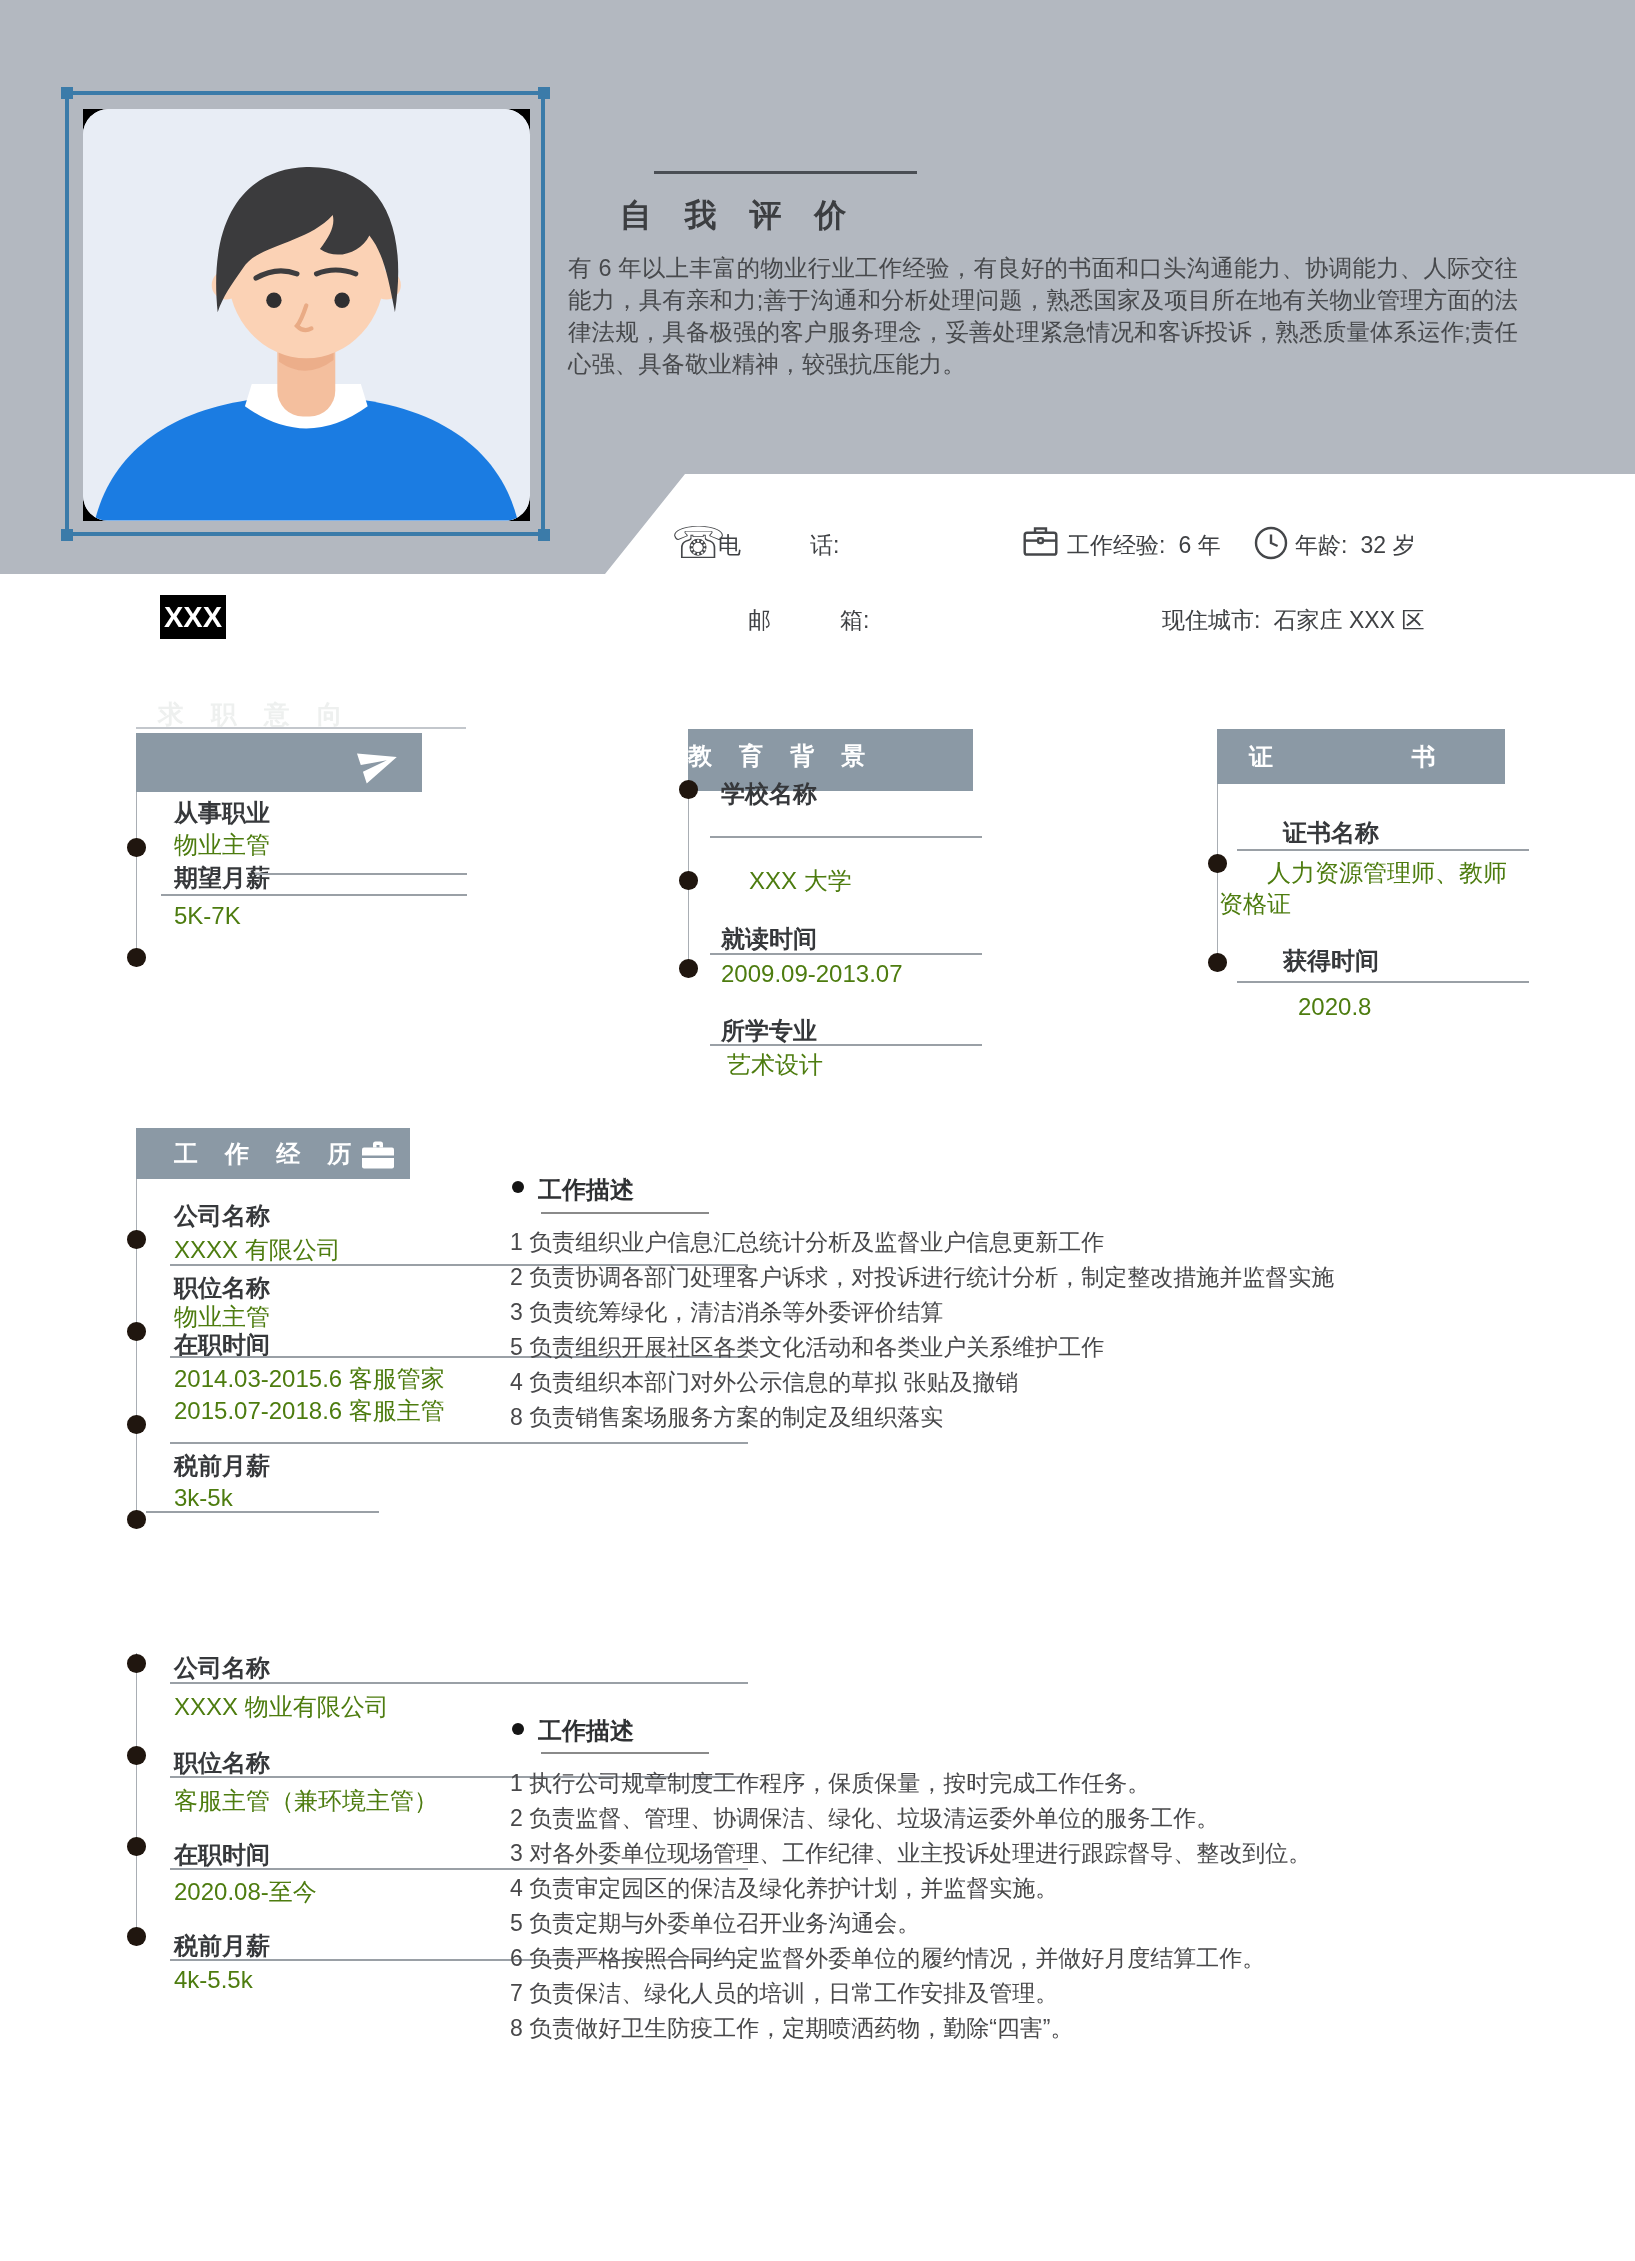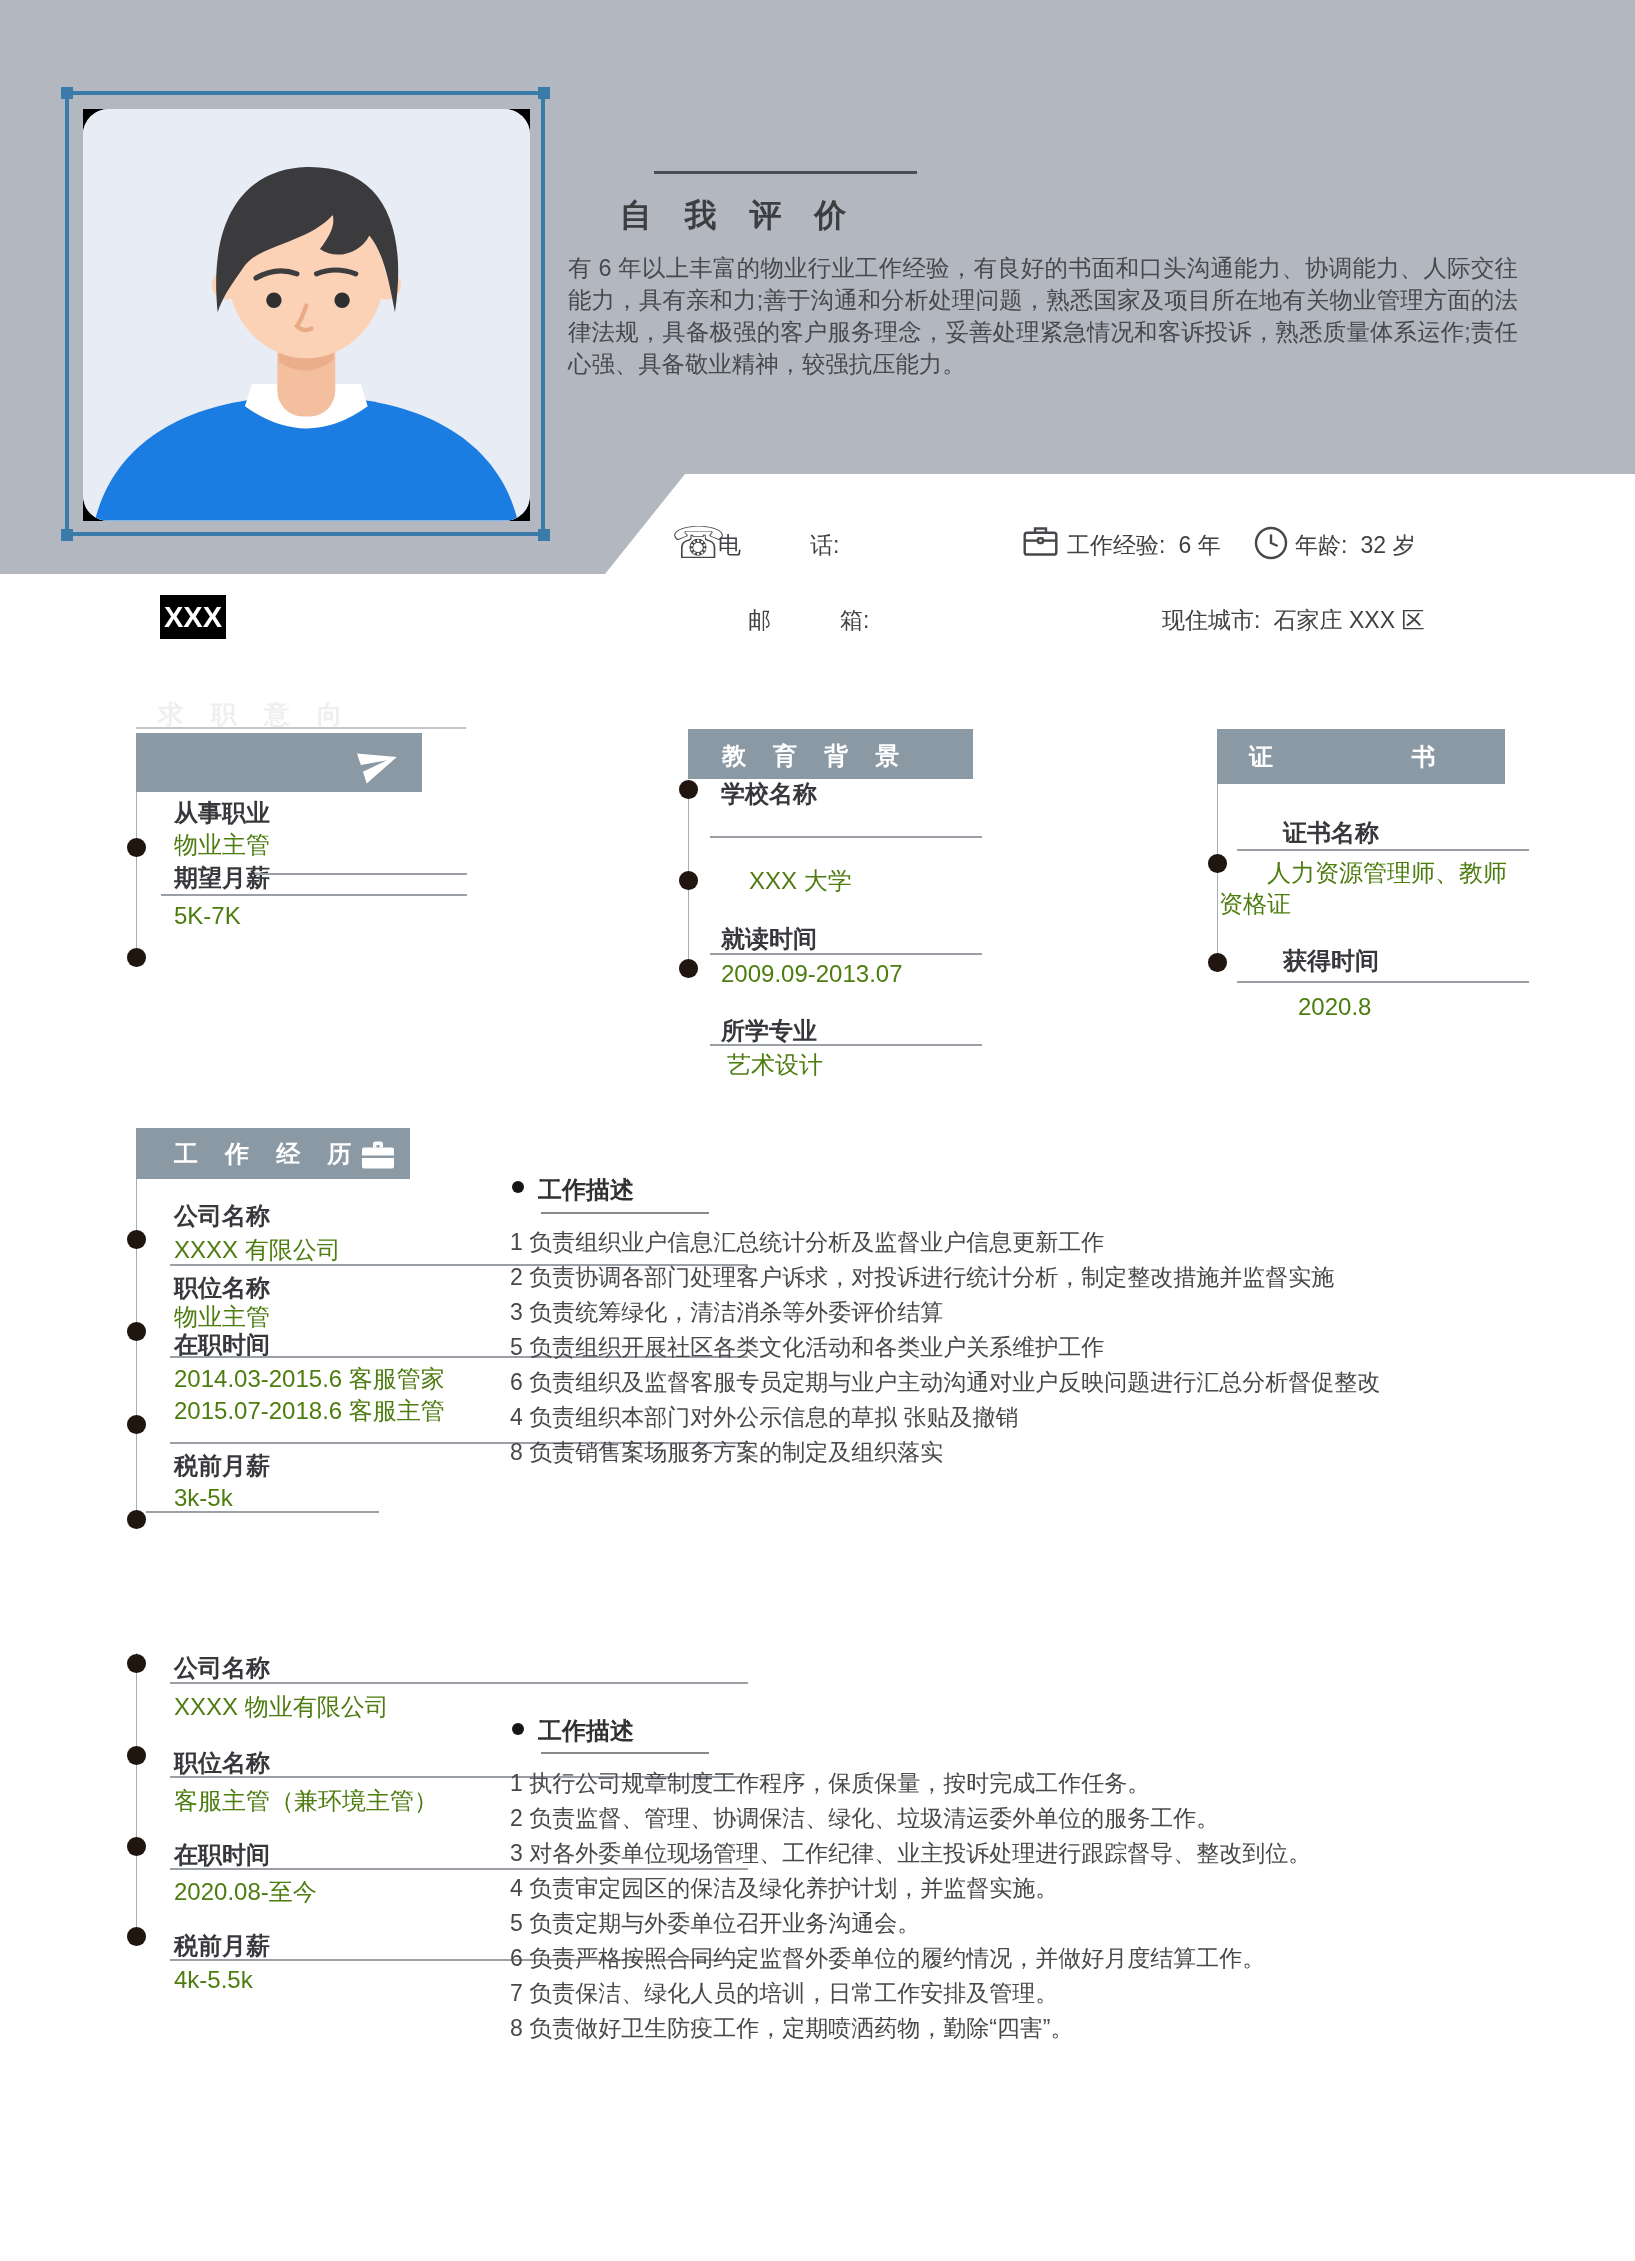--- a/index.html
+++ b/index.html
@@ -125,21 +125,21 @@
   <div class="rail" style="left:136px;top:792px;height:175px;"></div>
   <div class="dot" style="left:127px;top:838px;"></div>
   <div class="dot" style="left:127px;top:948px;"></div>
   <div class="lbl" style="left:174px;top:797px;">从事职业</div>
   <div class="val" style="left:174px;top:829px;">物业主管</div>
   <div class="lbl" style="left:174px;top:862px;">期望月薪</div>
   <div class="hline" style="left:255px;top:873px;width:212px;"></div>
   <div class="hline" style="left:161px;top:894px;width:306px;"></div>
   <div class="val" style="left:174px;top:902px;">5K-7K</div>
 
-  <div class="secbox" style="left:688px;top:729px;width:285px;height:50px;line-height:54px;padding-left:34px;box-sizing:border-box;">教 育 背 景</div>
+  <div class="secbox" style="left:688px;top:729px;width:285px;height:62px;line-height:54px;box-sizing:border-box;">教 育 背 景</div>
   <div class="rail" style="left:688px;top:783px;height:187px;"></div>
   <div class="dot" style="left:679px;top:780px;"></div>
   <div class="dot" style="left:679px;top:871px;"></div>
   <div class="dot" style="left:679px;top:959px;"></div>
   <div class="lbl" style="left:721px;top:778px;">学校名称</div>
   <div class="hline" style="left:710px;top:836px;width:272px;"></div>
   <div class="val" style="left:749px;top:865px;">XXX 大学</div>
   <div class="lbl" style="left:721px;top:923px;">就读时间</div>
   <div class="hline" style="left:710px;top:953px;width:272px;"></div>
   <div class="val" style="left:721px;top:960px;">2009.09-2013.07</div>
@@ -185,21 +185,20 @@
   <div class="hline" style="left:146px;top:1511px;width:233px;"></div>
 
   <div class="desc-bullet" style="left:512px;top:1181px;"></div>
   <div class="desc-title" style="left:538px;top:1174px;">工作描述</div>
   <div class="desc-underline" style="left:541px;top:1212px;width:168px;"></div>
   <div class="desc-items" style="left:510px;top:1225px;">
     <div>1 负责组织业户信息汇总统计分析及监督业户信息更新工作</div>
     <div>2 负责协调各部门处理客户诉求，对投诉进行统计分析，制定整改措施并监督实施</div>
     <div>3 负责统筹绿化，清洁消杀等外委评价结算</div>
     <div>5 负责组织开展社区各类文化活动和各类业户关系维护工作</div>
-    <div>6 负责组织及监督客服专员定期与业户主动沟通对业户反映问题进行汇总分析督促整改</div>
     <div>4 负责组织本部门对外公示信息的草拟 张贴及撤销</div>
     <div>8 负责销售案场服务方案的制定及组织落实</div>
   </div>
 
   <div class="rail" style="left:136px;top:1653px;height:285px;"></div>
   <div class="dot" style="left:127px;top:1654px;"></div>
   <div class="dot" style="left:127px;top:1746px;"></div>
   <div class="dot" style="left:127px;top:1837px;"></div>
   <div class="dot" style="left:127px;top:1927px;"></div>
   <div class="lbl" style="left:174px;top:1652px;">公司名称</div>

